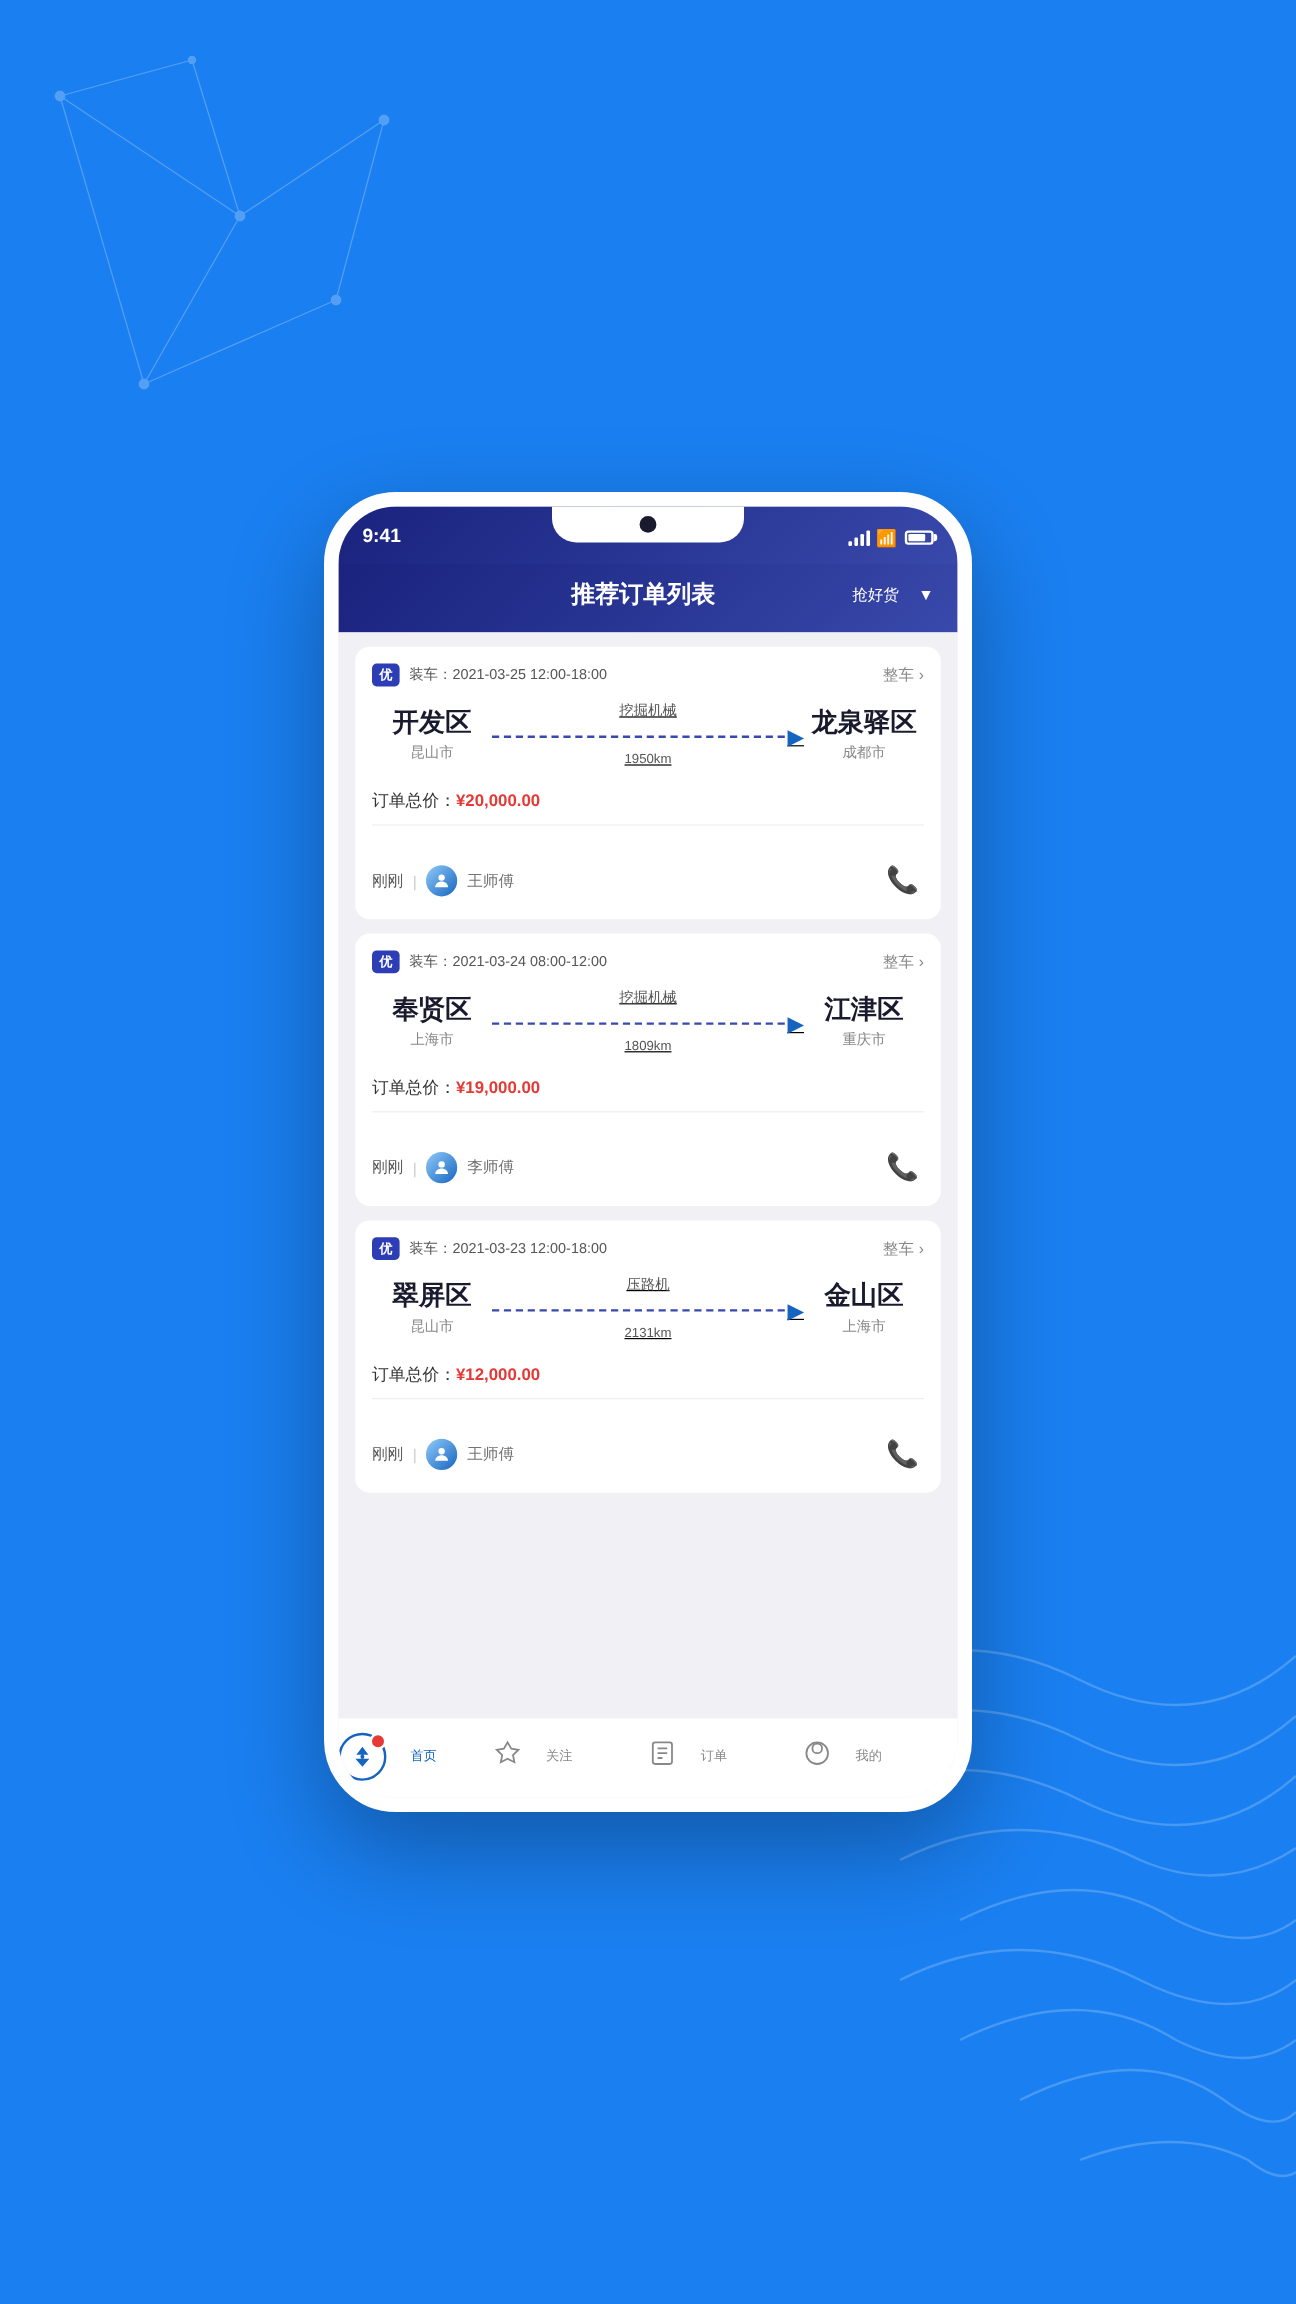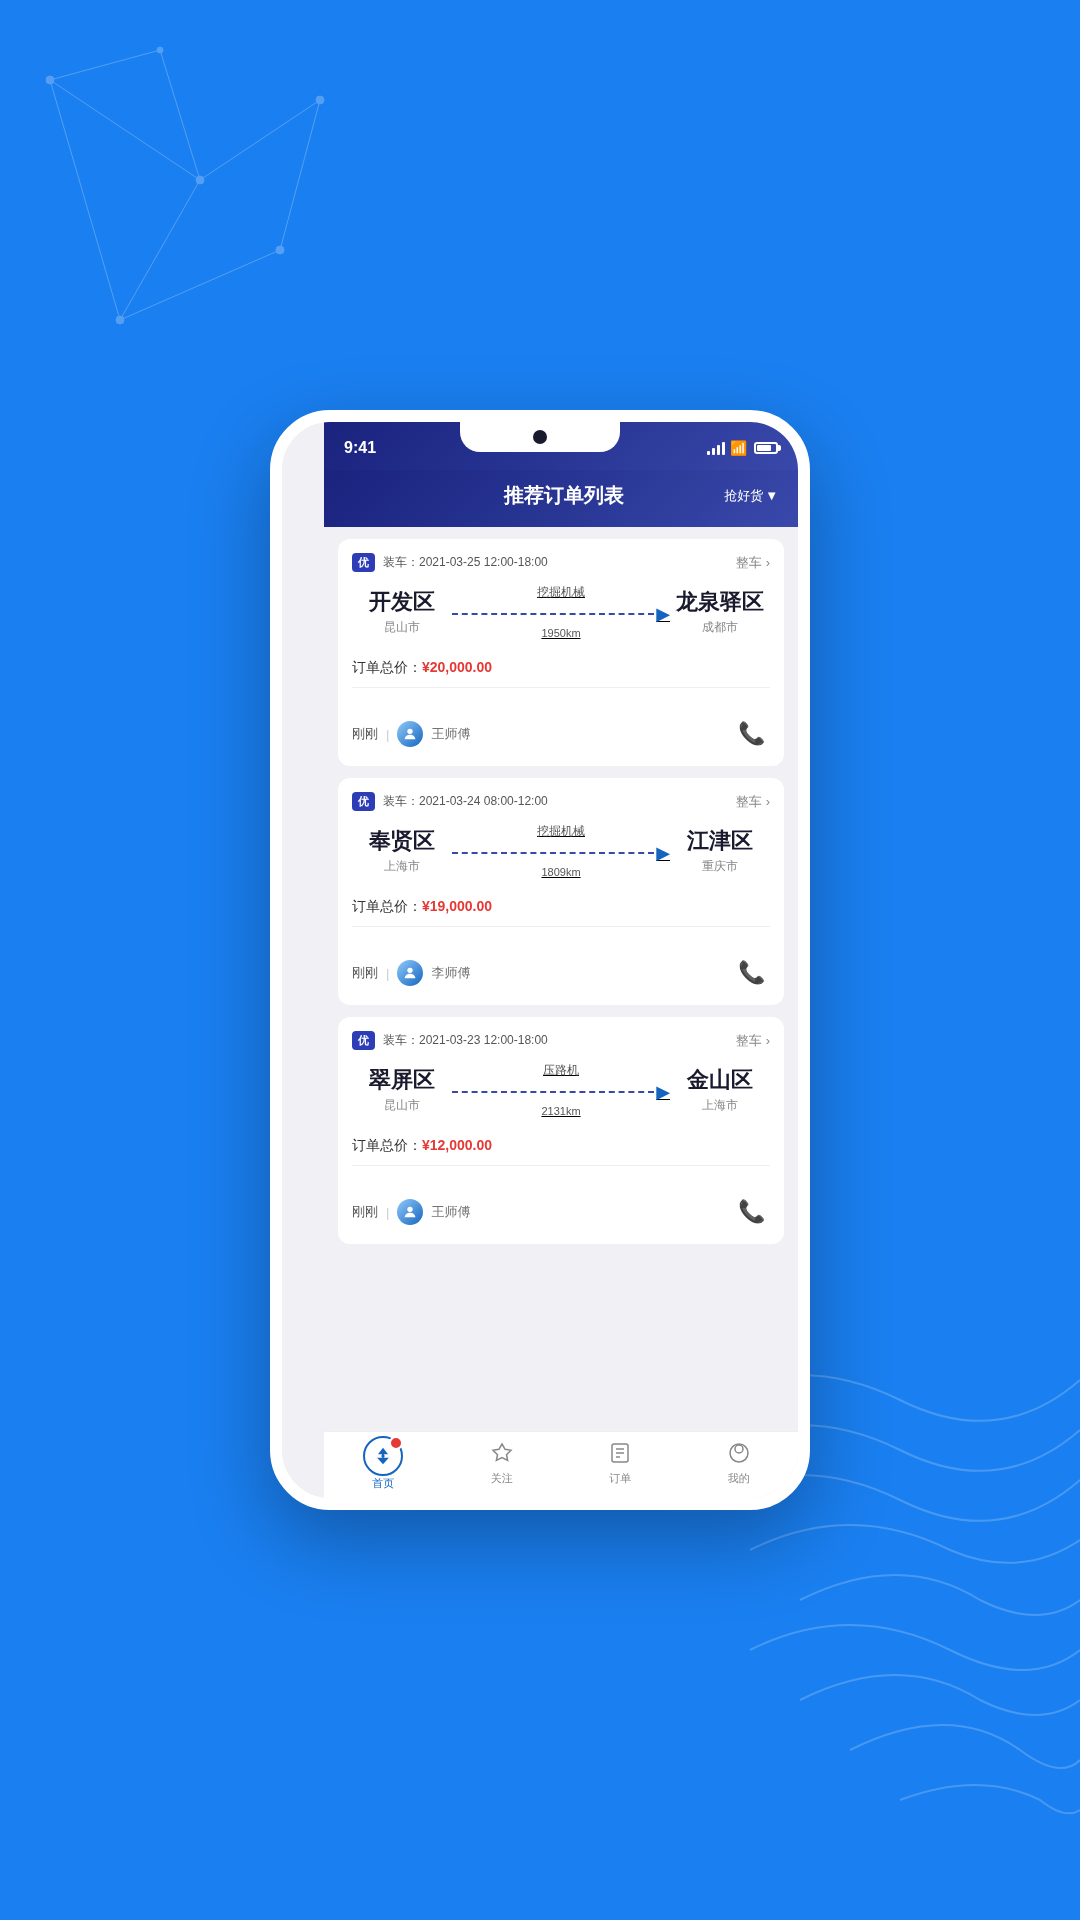--- a/index.html
+++ b/index.html
@@ -25,21 +25,20 @@
     
     .phone {
       width: 540px;
       height: 1100px;
       background: #f0f0f5;
       border-radius: 60px;
       box-shadow: 0 30px 80px rgba(0,0,0,0.3);
       position: relative;
       overflow: hidden;
       border: 12px solid #fff;
-      padding-left: 42px;
     }
 
     
     .notch {
       position: absolute;
       top: 0;
       left: 50%;
       transform: translateX(-50%);
       width: 160px;
       height: 30px;
@@ -133,21 +132,21 @@
       font-size: 20px;
       font-weight: 600;
       flex: 1;
       text-align: center;
     }
     .header-action {
       color: #fff;
       font-size: 13px;
       display: flex;
       align-items: center;
-      gap: 2px;
+      gap: 16px;
     }
     .header-spacer {
       width: 60px;
     }
 
     
     .content {
       flex: 1;
       overflow-y: auto;
       background: #f0f0f5;
@@ -324,23 +323,22 @@
       height: 72px;
       background: #fff;
       display: flex;
       align-items: center;
       justify-content: space-around;
       border-top: 1px solid #eee;
       padding-bottom: 8px;
     }
     .nav-item {
       display: flex;
-      flex-direction: column;
-      align-items: center;
-      gap: 0;
+      align-items: center;
+      gap: 20px;
       flex: 1;
     }
     .nav-icon {
       font-size: 22px;
     }
     .nav-label {
       font-size: 11px;
     }
     .nav-item.active .nav-label {
       color: #1565c0;

